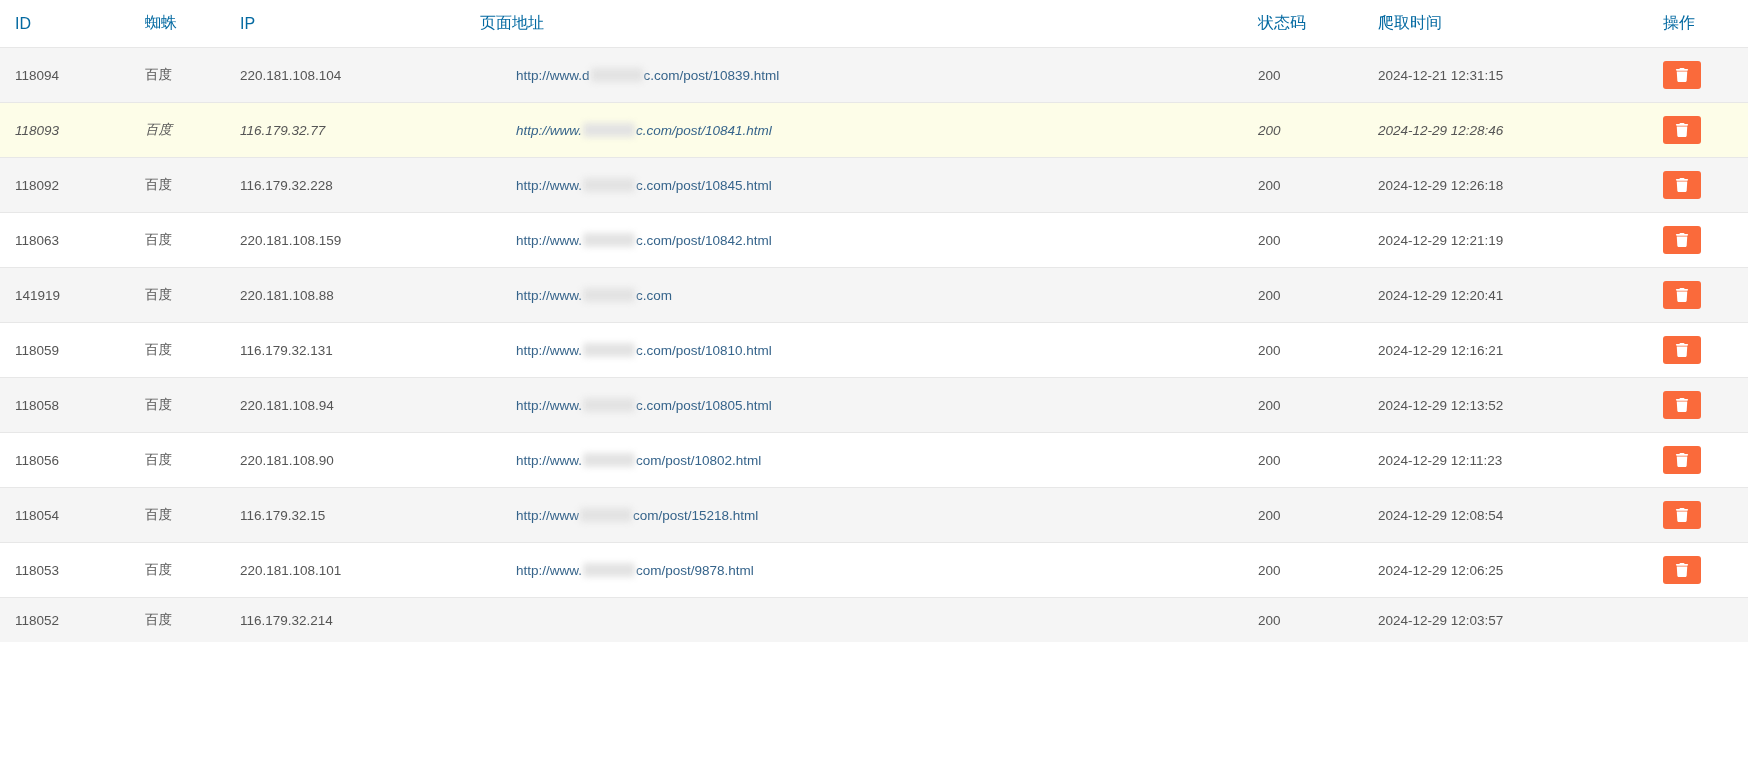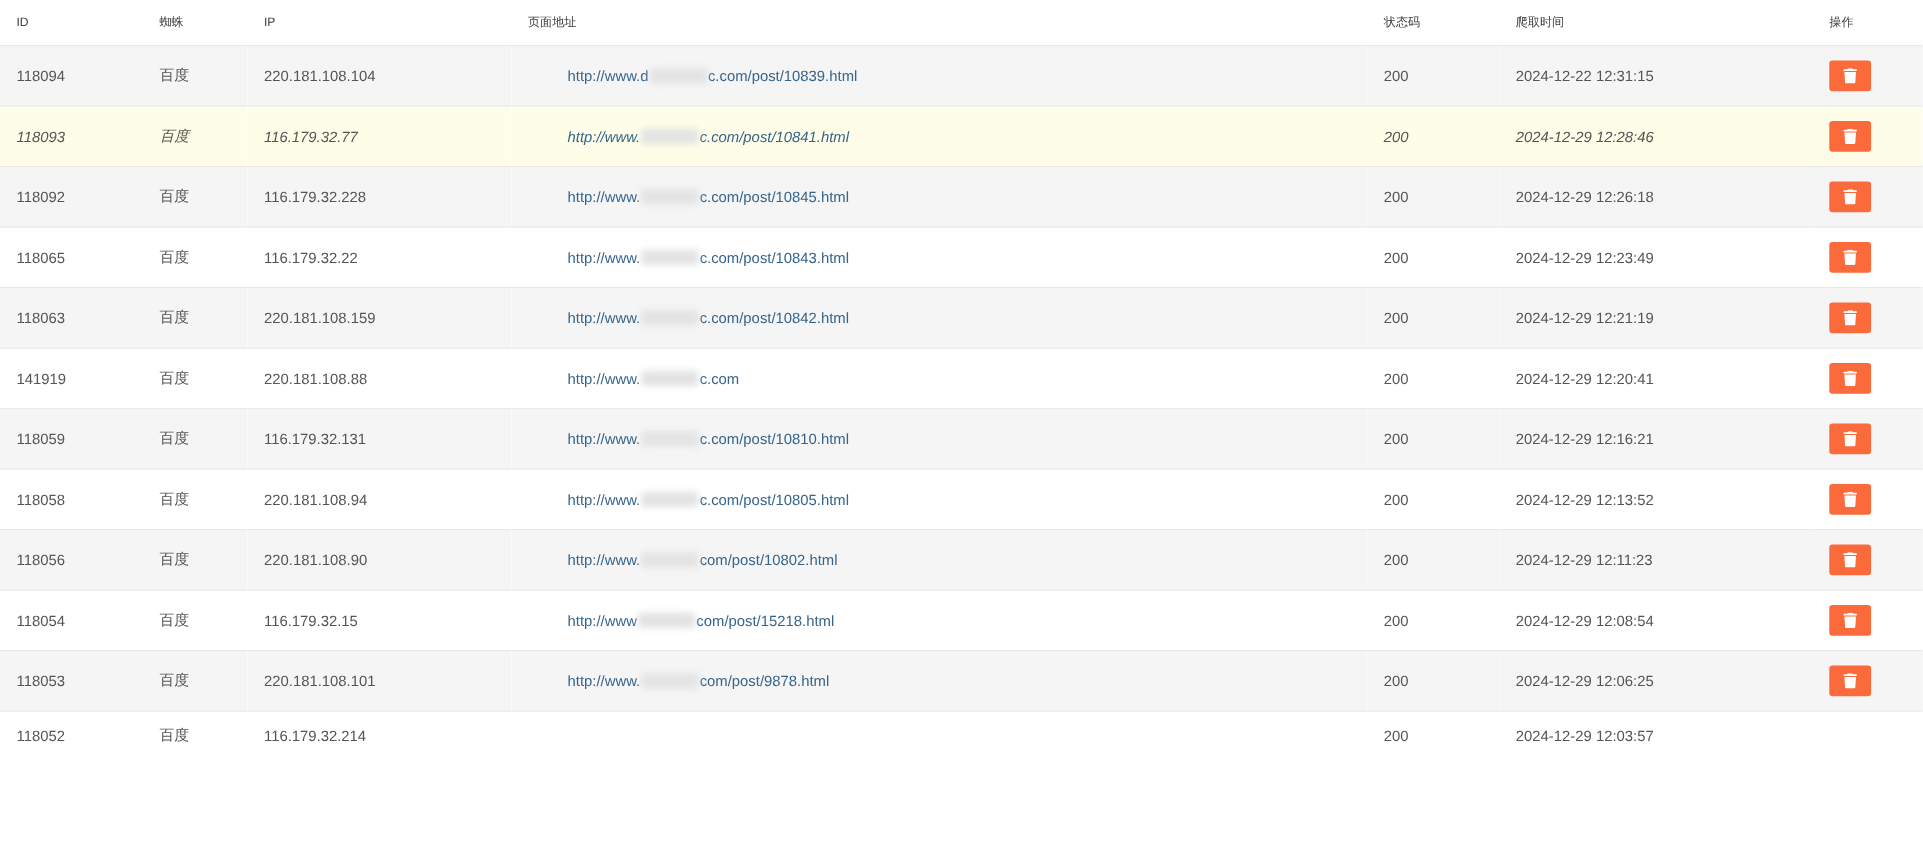--- a/index.html
+++ b/index.html
@@ -19,25 +19,25 @@
   th, td {
     text-align: left;
     padding: 13px 15px;
     border-top: 1px solid #e7e7e7;
     vertical-align: middle;
     white-space: nowrap;
     overflow: hidden;
     text-overflow: ellipsis;
   }
   th {
-    color: #404040;
+    color: #0369a1;
     font-weight: 500;
     background: #fff;
     border-top: none;
-    font-size: 11px;
+    font-size: 16px;
   }
   tbody tr:nth-child(odd) {
     background: #f5f5f5;
   }
   tbody tr:nth-child(even) {
     background: #ffffff;
   }
   tbody tr.highlight {
     background: #fdfde8 !important;
     font-style: italic;
@@ -111,21 +111,21 @@
     <td>百度</td>
     <td>220.181.108.104</td>
     <td>
       <span class="url-link">
         <span class="prefix">http://www.d</span>
             <span class="blur-segment"></span>
             <span class="suffix">c.com/post/10839.html</span>
       </span>
     </td>
     <td>200</td>
-    <td>2024-12-22 12:31:15</td>
+    <td>2024-12-21 12:31:15</td>
     <td>
       <span class="btn-delete">
             <svg viewBox="0 0 448 512">
               <path d="M135.2 17.7C140.6 6.8 151.7 0 163.8 0h120.4c12.1 0 23.2 6.8 28.6 17.7L320 32h96c17.7 0 32 14.3 32 32s-14.3 32-32 32H32C14.3 96 0 81.7 0 64s14.3-32 32-32h96l7.2-14.3zM32 128h384l-21.2 339c-1.6 25.3-22.6 45-47.9 45H101.1c-25.3 0-46.3-19.7-47.9-45L32 128z"></path>
             </svg>
           </span>
     </td>
       </tr>
       <tr class="highlight">
     <td>118093</td>
@@ -154,41 +154,20 @@
     <td>116.179.32.228</td>
     <td>
       <span class="url-link">
         <span class="prefix">http://www.</span>
             <span class="blur-segment"></span>
             <span class="suffix">c.com/post/10845.html</span>
       </span>
     </td>
     <td>200</td>
     <td>2024-12-29 12:26:18</td>
-    <td>
-      <span class="btn-delete">
-            <svg viewBox="0 0 448 512">
-              <path d="M135.2 17.7C140.6 6.8 151.7 0 163.8 0h120.4c12.1 0 23.2 6.8 28.6 17.7L320 32h96c17.7 0 32 14.3 32 32s-14.3 32-32 32H32C14.3 96 0 81.7 0 64s14.3-32 32-32h96l7.2-14.3zM32 128h384l-21.2 339c-1.6 25.3-22.6 45-47.9 45H101.1c-25.3 0-46.3-19.7-47.9-45L32 128z"></path>
-            </svg>
-          </span>
-    </td>
-      </tr>
-      <tr>
-    <td>118065</td>
-    <td>百度</td>
-    <td>116.179.32.22</td>
-    <td>
-      <span class="url-link">
-        <span class="prefix">http://www.</span>
-            <span class="blur-segment"></span>
-            <span class="suffix">c.com/post/10843.html</span>
-      </span>
-    </td>
-    <td>200</td>
-    <td>2024-12-29 12:23:49</td>
     <td>
       <span class="btn-delete">
             <svg viewBox="0 0 448 512">
               <path d="M135.2 17.7C140.6 6.8 151.7 0 163.8 0h120.4c12.1 0 23.2 6.8 28.6 17.7L320 32h96c17.7 0 32 14.3 32 32s-14.3 32-32 32H32C14.3 96 0 81.7 0 64s14.3-32 32-32h96l7.2-14.3zM32 128h384l-21.2 339c-1.6 25.3-22.6 45-47.9 45H101.1c-25.3 0-46.3-19.7-47.9-45L32 128z"></path>
             </svg>
           </span>
     </td>
       </tr>
       <tr>
     <td>118063</td>

